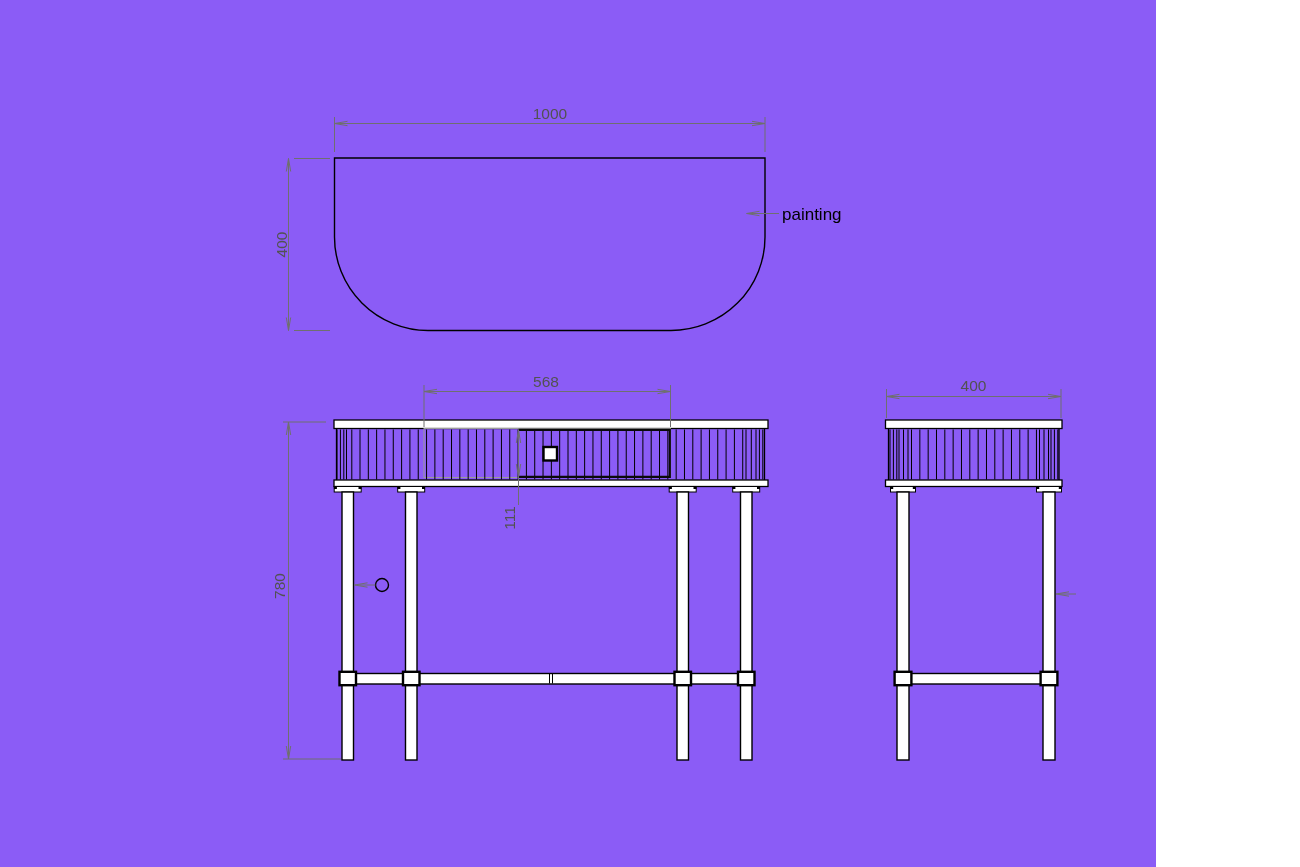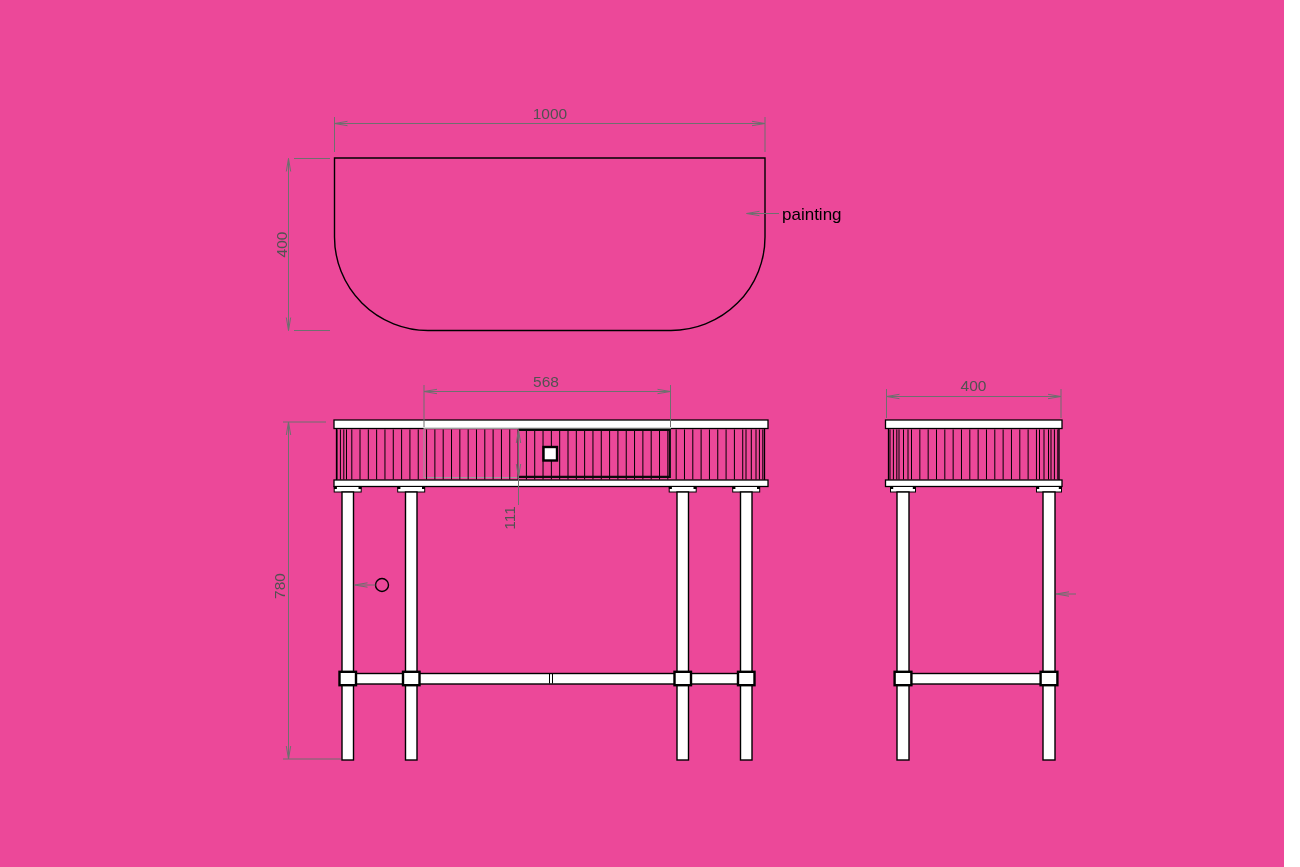--- a/index.html
+++ b/index.html
@@ -1,16 +1,16 @@
 <!DOCTYPE html>
 <html><head>
 <meta charset="utf-8">
 <style>
   html,body{margin:0;padding:0;background:#ffffff;}
-  .canvas{position:relative;width:1284px;height:867px;background:#ec4899;overflow:hidden;
+  .canvas{position:relative;width:1156px;height:867px;background:#8b5cf6;overflow:hidden;
           font-family:"Liberation Sans", sans-serif;}
   svg text{font-family:"Liberation Sans", sans-serif;}
   .dimtext{font-size:15.5px;fill:#525252;}
   .labeltext{font-size:17px;fill:#000000;}
 </style>
 </head>
 <body>
 
 <div class="canvas">
 <svg width="1300" height="867" viewBox="0 0 1300 867">

